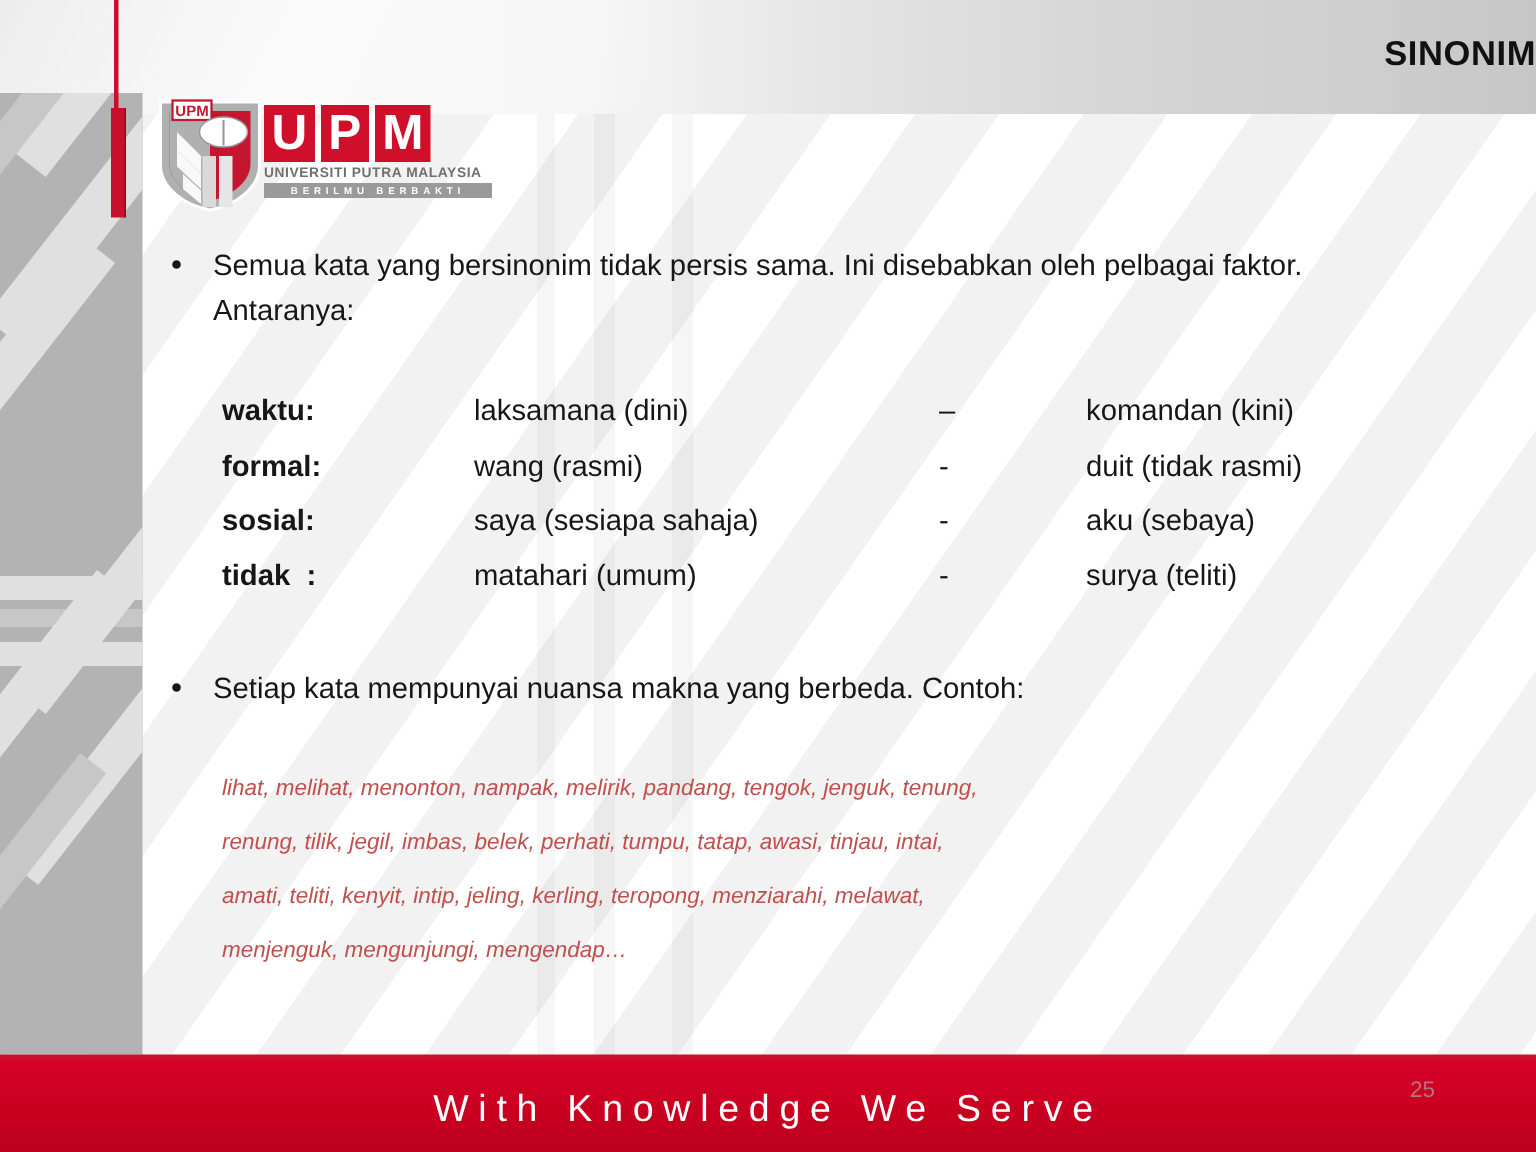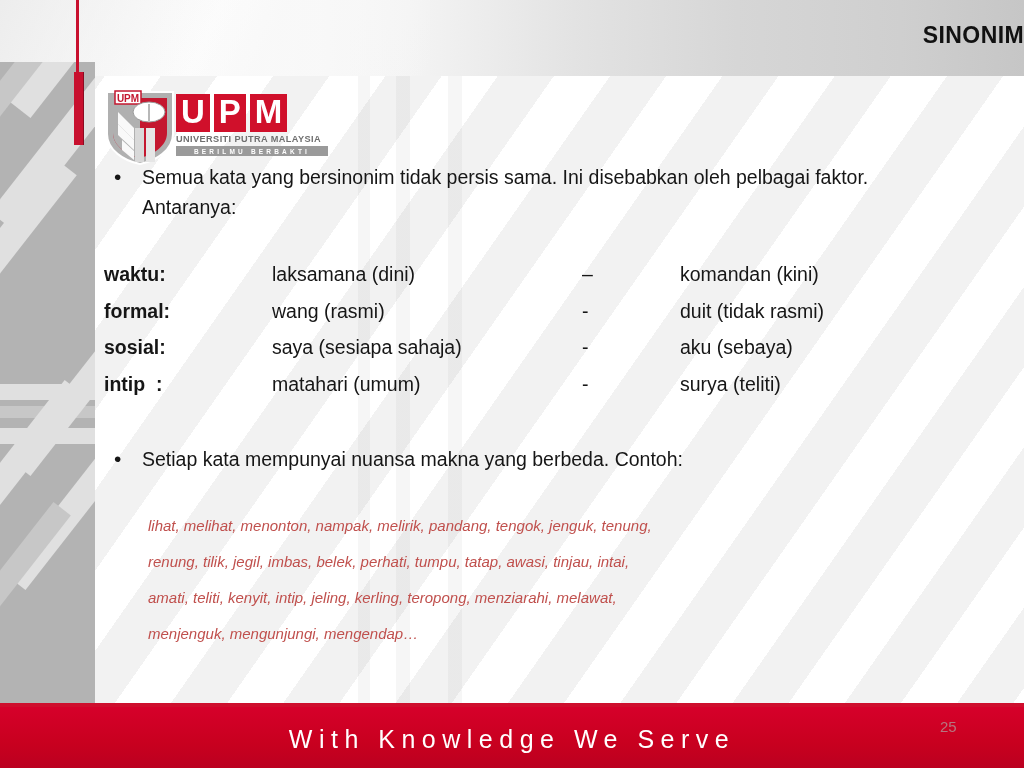--- a/index.html
+++ b/index.html
@@ -138,21 +138,21 @@
     position: absolute;
     left: 74px; top: 72px;
     width: 9px; height: 73px;
     background: #c8102e;
     border-right: 1px solid #8c0a20;
   }
 
   
   .logo-wrap {
     position: absolute;
-    left: 104px; top: 88px;
+    left: 104px; top: 64px;
     width: 200px; height: 80px;
   }
   .logo-shield { position: absolute; left: 0; top: 0; }
   .logo-text   { position: absolute; left: 72px; top: 6px; }
 
   .upm-word {
     display: flex;
     gap: 4px;
   }
   .upm-word span {
@@ -225,20 +225,21 @@
     font-size: 19.5px;
     line-height: 30px;
     color: #161616;
     max-width: 810px;
     font-family: "Liberation Sans", sans-serif;
   }
 
   
   .word-table {
     margin-top: 34px;
+    margin-left: 44px;
     border-collapse: collapse;
   }
   .word-table td {
     font-size: 19.5px;
     line-height: 36.5px;
     color: #161616;
     vertical-align: top;
     padding: 0;
     font-family: "Liberation Sans", sans-serif;
     white-space: pre;
@@ -346,21 +347,21 @@
           <td class="col-sep">-</td>
           <td class="col-b">duit (tidak rasmi)</td>
         </tr>
         <tr>
           <td class="col-label">sosial:</td>
           <td class="col-a">saya (sesiapa sahaja)</td>
           <td class="col-sep">-</td>
           <td class="col-b">aku (sebaya)</td>
         </tr>
         <tr>
-          <td class="col-label">intip  :</td>
+          <td class="col-label">tidak  :</td>
           <td class="col-a">matahari (umum)</td>
           <td class="col-sep">-</td>
           <td class="col-b">surya (teliti)</td>
         </tr>
       </tbody>
     </table>
 
     <div class="bullet-row bullet-row-2">
       <div class="bullet-dot">•</div>
       <div class="bullet-text">Setiap kata mempunyai nuansa makna yang berbeda. Contoh:</div>

